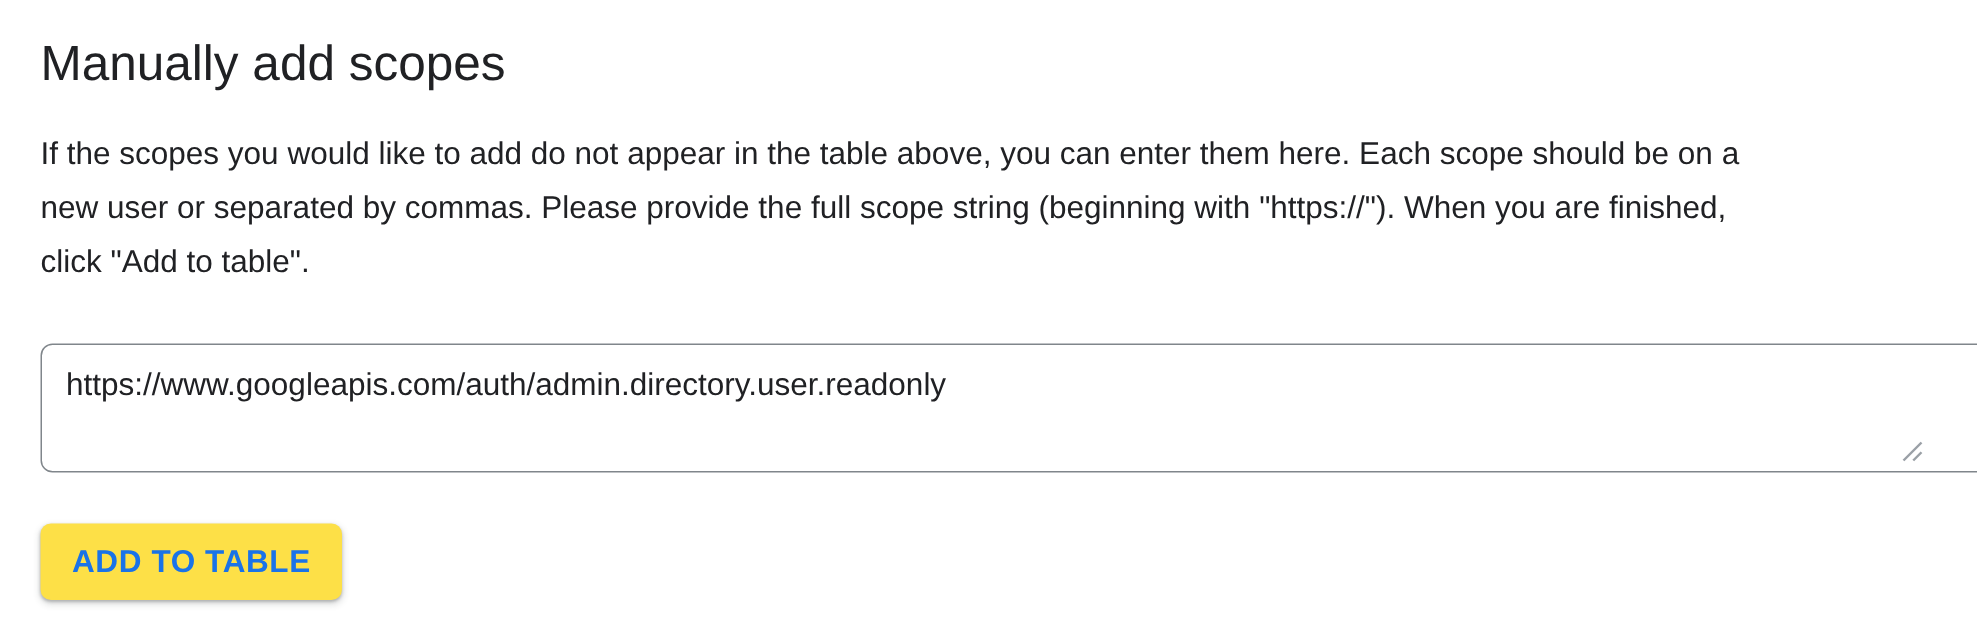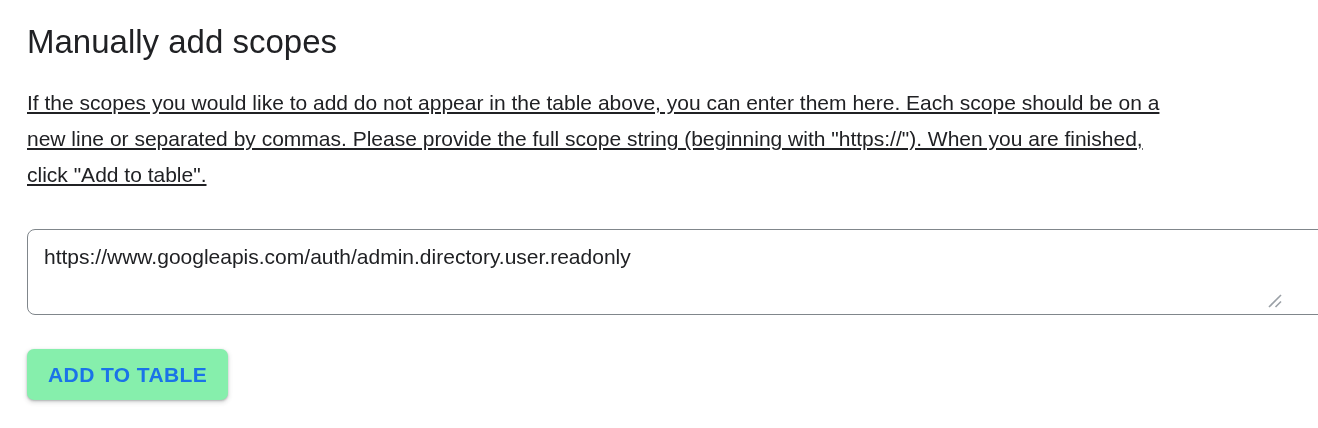--- a/index.html
+++ b/index.html
@@ -26,21 +26,20 @@
   }
   .description {
     margin: 23px 0 0 0;
     font-size: 21px;
     line-height: 36px;
     color: #202124;
   }
   .description .line {
     display: block;
     white-space: nowrap;
-    text-decoration: underline;
   }
   .textarea-wrap {
     position: relative;
     margin-top: 36px;
     width: 1262px;
   }
   .scopes-textarea {
     box-sizing: border-box;
     display: block;
     width: 1310px;
@@ -63,42 +62,42 @@
     bottom: 6px;
     width: 17px;
     height: 17px;
     cursor: nwse-resize;
   }
   .add-button {
     display: inline-block;
     margin-top: 34px;
     height: 51px;
     padding: 0 21px;
-    background: #86efac;
+    background: #fde047;
     color: #1a73e8;
     border: none;
     border-radius: 7px;
     font-family: "Liberation Sans", sans-serif;
     font-size: 21px;
     font-weight: 700;
     letter-spacing: 0.4px;
     box-shadow: 0 1px 2px rgba(60,64,67,0.30), 0 2px 4px 1px rgba(60,64,67,0.15);
     cursor: pointer;
   }
 </style>
 </head>
 <body>
 
 <div class="page">
 
   <h1 class="page-title">Manually add scopes</h1>
 
   <div class="description">
     <span class="line">If the scopes you would like to add do not appear in the table above, you can enter them here. Each scope should be on a</span>
-    <span class="line">new line or separated by commas. Please provide the full scope string (beginning with "https://"). When you are finished,</span>
+    <span class="line">new user or separated by commas. Please provide the full scope string (beginning with "https://"). When you are finished,</span>
     <span class="line">click "Add to table".</span>
   </div>
 
   <div class="textarea-wrap">
     <textarea class="scopes-textarea" spellcheck="false" style="">https://www.googleapis.com/auth/admin.directory.user.readonly</textarea>
     <svg class="resize-grip" viewBox="0 0 17 17" xmlns="http://www.w3.org/2000/svg">
       <line x1="3" y1="15" x2="15" y2="3" stroke="#9aa0a6" stroke-width="1.6"></line>
       <line x1="9.5" y1="15" x2="15" y2="9.5" stroke="#9aa0a6" stroke-width="1.6"></line>
     </svg>
   </div>

